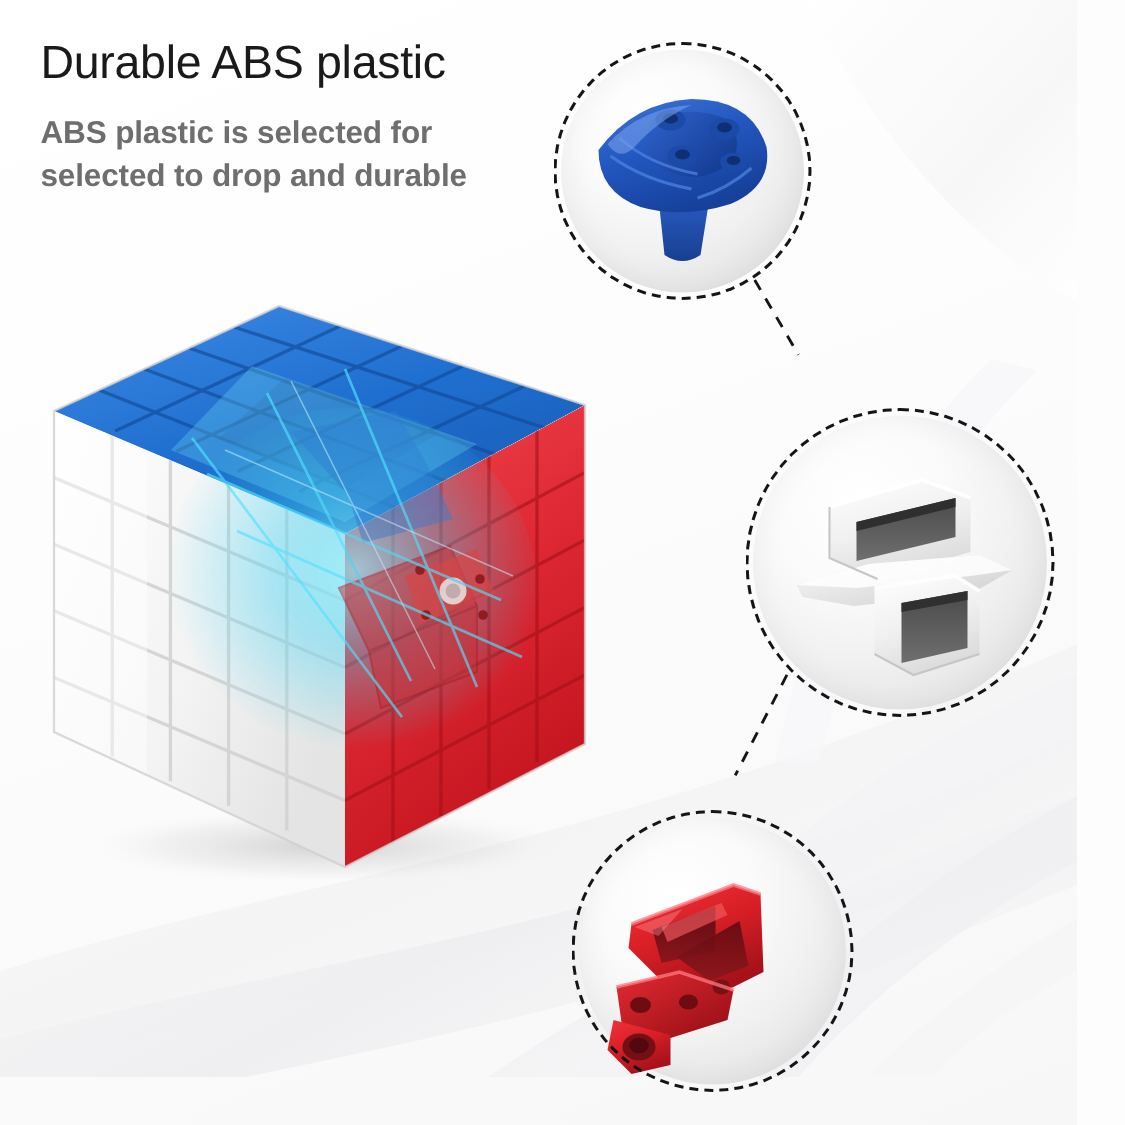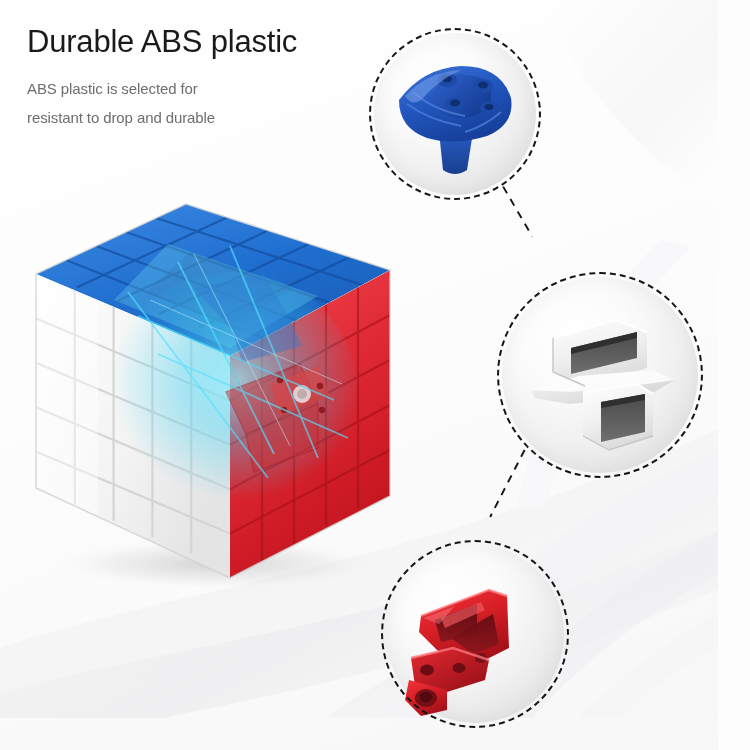--- a/index.html
+++ b/index.html
@@ -40,24 +40,24 @@
   .headline {
     font-size: 31px;
     line-height: 40px;
     color: #1a1a1a;
     font-weight: 400;
     letter-spacing: -0.2px;
     margin: 0 0 13px 0;
     white-space: nowrap;
   }
   .subcopy {
-    font-size: 15px;
+    font-size: 21px;
     line-height: 28.5px;
     color: #6e6e6e;
-    font-weight: 400;
+    font-weight: 700;
     letter-spacing: -0.1px;
     margin: 0;
   }
   .subcopy .ln { display: block; }
 
   
   .cube-wrap {
     position: absolute;
     left: 18px;
     top: 196px;
@@ -145,21 +145,21 @@
     <path d="M750,555 L750,600 C672,640 600,700 556,750 L500,750 C570,670 660,600 750,555 Z" fill="#eeeef1" opacity="0.6"></path>
     <path d="M750,640 L750,676 C706,700 672,724 650,750 L604,750 C648,706 700,668 750,640 Z" fill="#f5f5f7" opacity="0.7"></path>
 
     <path d="M690,250 C610,330 560,430 540,530 L570,530 C596,428 648,330 722,258 Z" fill="#f7f7f9" opacity="0.75"></path>
   </svg>
 
   <div class="text-block">
     <h1 class="headline">Durable ABS plastic</h1>
     <p class="subcopy">
       <span class="ln">ABS plastic is selected for</span>
-      <span class="ln">resistant to drop and durable</span>
+      <span class="ln">selected to drop and durable</span>
     </p>
   </div>
 
   <svg class="connectors" viewBox="0 0 750 750">
 
     <path d="M518,182 L556,247" stroke="#151515" stroke-width="2" fill="none" stroke-dasharray="8 7" stroke-linecap="butt"></path>
     <path d="M510,196 Q545,240 578,268" stroke="#151515" stroke-width="2" fill="none" stroke-dasharray="8 7" opacity="0"></path>
 
     <path d="M548,470 L512,540" stroke="#151515" stroke-width="2" fill="none" stroke-dasharray="8 7" stroke-linecap="butt"></path>
   </svg>

